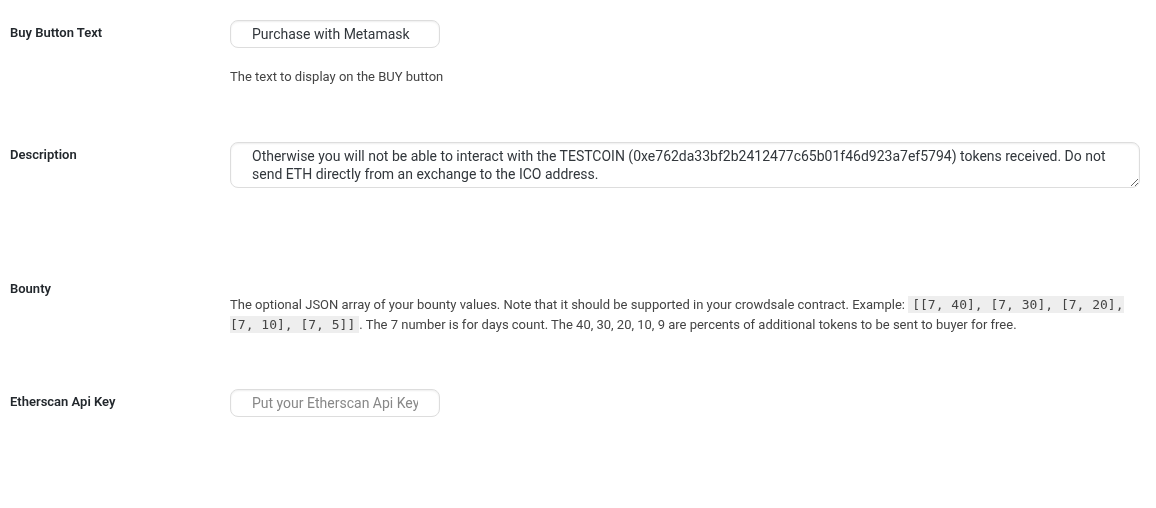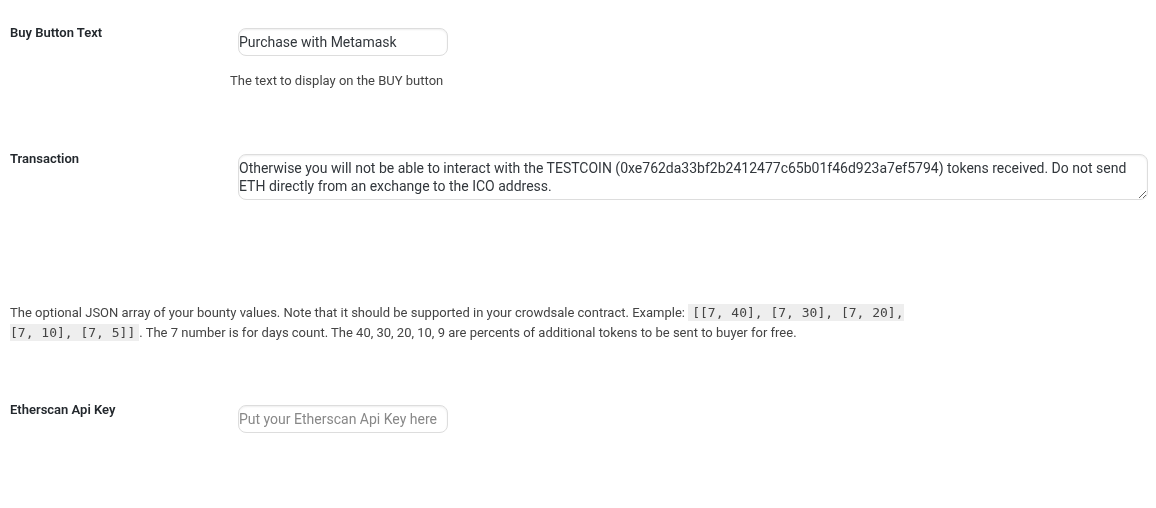--- a/index.html
+++ b/index.html
@@ -21,34 +21,34 @@
     color: #23282d;
     font-size: 13px;
   }
   .field-cell {
     flex: 1;
     padding: 10px 10px 15px 0;
   }
   input[type="text"], textarea {
     font-family: inherit;
     font-size: 14px;
-    padding: 4px 0;
+    padding: 4px 21px;
     border: 1px solid #ddd;
     background: #fff;
     color: #32373c;
     box-shadow: inset 0 1px 2px rgba(0,0,0,0.07);
     border-radius: 8px;
-    margin: 8px;
+    margin: 0;
     line-height: 1.3;
   }
   input::placeholder, textarea::placeholder { color: #888; }
   .regular { width: 210px; }
   .wide { width: 910px; resize: both; overflow: auto; }
   .desc {
-    margin: 7px 0 0 0;
+    margin: 19px 0 0 0;
     color: #444;
     font-size: 13px;
     line-height: 1.5;
     max-width: 910px;
   }
   code, .code {
     font-family: Consolas, Monaco, monospace;
     background: #eee;
     padding: 1px 4px;
     font-size: 13px;
@@ -64,32 +64,33 @@
     <div class="label-cell">Buy Button Text</div>
     <div class="field-cell">
       <input type="text" class="regular" value="Purchase with Metamask" style="">
       <p class="desc">The text to display on the BUY button</p>
     </div>
   </div>
 
   <div class="spacer"></div>
 
   <div class="row">
-    <div class="label-cell">Transaction</div>
+    <div class="label-cell">Description</div>
     <div class="field-cell">
       <textarea class="wide" rows="2" style="">Otherwise you will not be able to interact with the TESTCOIN (0xe762da33bf2b2412477c65b01f46d923a7ef5794) tokens received. Do not send ETH directly from an exchange to the ICO address.</textarea>
     </div>
   </div>
 
   <div class="spacer"></div>
 
 
   <div class="spacer"></div>
 
   <div class="row">
+    <div class="label-cell">Bounty</div>
     <div class="field-cell">
       <p class="desc">
         <span>The optional JSON array of your bounty values. Note that it should be supported in your crowdsale contract. Example: </span>
         <code>[[7, 40], [7, 30], [7, 20], [7, 10], [7, 5]]</code><span>. The 7 number is for days count. The 40, 30, 20, 10, 9 are percents of additional tokens to be sent to buyer for free.</span>
       </p>
     </div>
   </div>
 
   <div class="spacer"></div>
 

